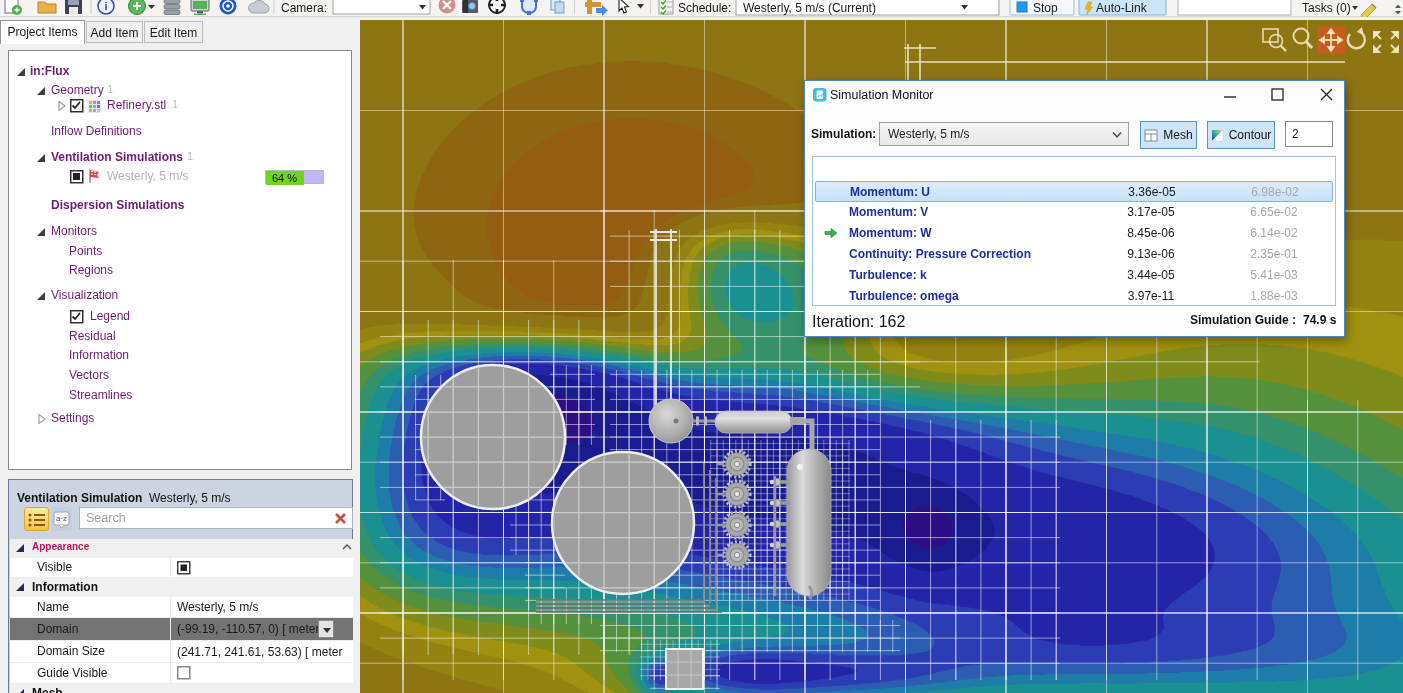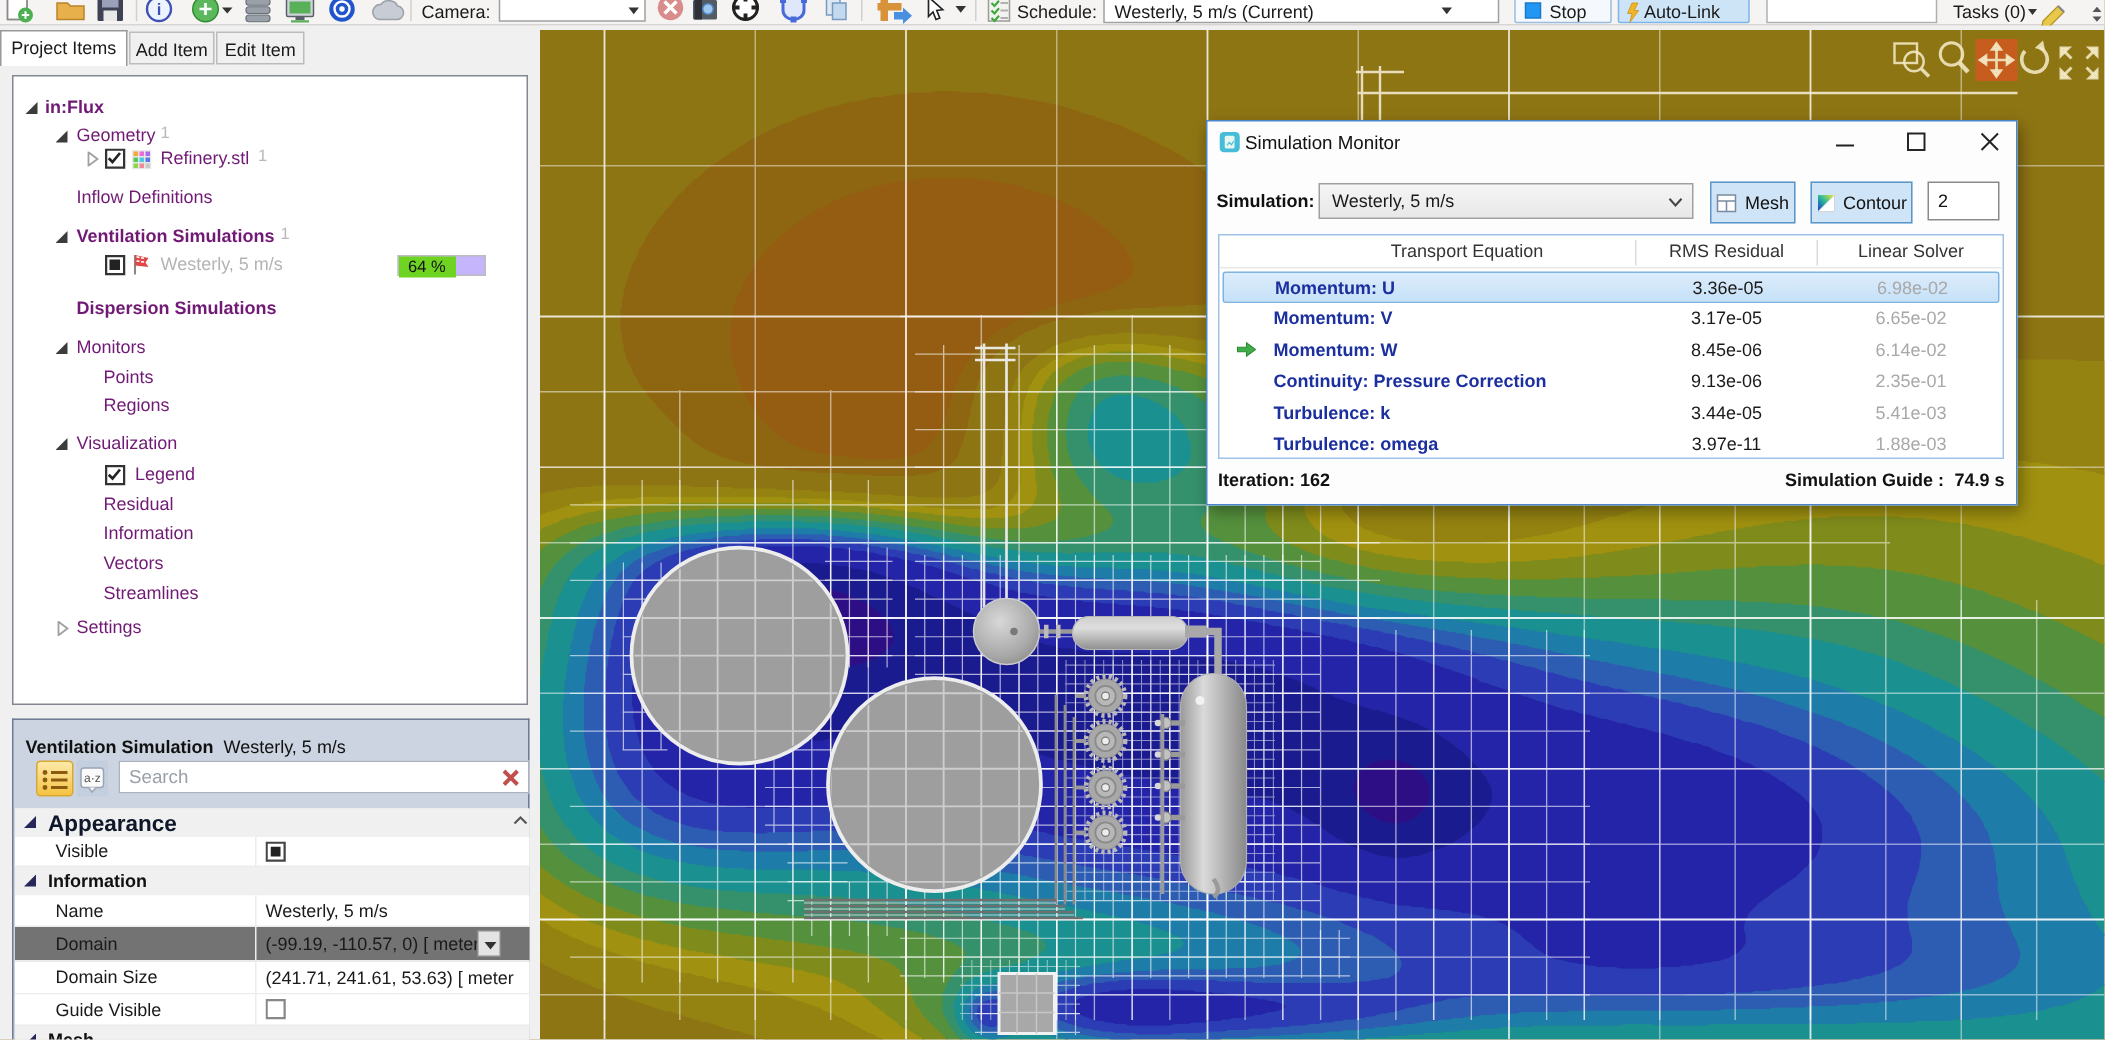--- a/index.html
+++ b/index.html
@@ -348,21 +348,21 @@
       <div style="position:absolute;left:6px;top:3px;font-size:12.5px;color:#9aa0a8">Search</div>
       <svg style="position:absolute;right:4px;top:3px" width="15" height="15">
         <path d="M3,3l9,9M12,3l-9,9" stroke="#c0504d" stroke-width="2.6"></path>
       </svg>
     </div>
     <div style="position:absolute;left:1px;top:59px;width:343px;bottom:-1px;background:#fff"></div>
     <div style="position:absolute;left:1px;top:59px;width:343px;height:19px;background:#f0f0f0">
       <svg style="position:absolute;left:6px;top:5px" width="9" height="9">
         <path d="M8,0 L8,8 L0,8 Z" fill="#27275a"></path>
       </svg>
-      <div style="position:absolute;left:22px;top:2px;font-size:15px;font-weight:bold;color:#0f172a">Appearance</div>
+      <div style="position:absolute;left:22px;top:2px;font-size:10px;font-weight:bold;color:#be185d">Appearance</div>
     </div>
     <svg style="position:absolute;left:332px;top:62px" width="12" height="10">
       <path d="M2,7 L6,3 L10,7" stroke="#555" stroke-width="1.4" fill="none"></path>
     </svg>
     <div style="position:absolute;left:1px;top:98px;width:343px;height:19px;background:#f0f0f0">
       <svg style="position:absolute;left:6px;top:5px" width="9" height="9">
         <path d="M8,0 L8,8 L0,8 Z" fill="#27275a"></path>
       </svg>
       <div style="position:absolute;left:22px;top:2px;font-size:12px;font-weight:bold;color:#111">Information</div>
     </div>
@@ -443,27 +443,20 @@
         </defs>
         <path d="M1,12 L1,1 L12,1 Z" fill="url(#cg)"></path>
         <path d="M1,12 L12,12 L12,1 Z" fill="#fff" stroke="#ccc" stroke-width="0.5"></path>
       </svg>
       <span>Contour</span>
     </div>
     <div style="position:absolute;left:480px;top:40px;width:48px;height:26px;background:#fff;border:1px solid #8a8a8a">
       <div style="position:absolute;left:6px;top:5px;font-size:12px;color:#111">2</div>
     </div>
     <div style="position:absolute;left:7px;top:75px;width:524px;height:150px;border:1px solid #9dc3e6;background:#fff">
-      <div style="position:absolute;left:0;top:0;width:100%;height:22px;border-bottom:1px solid #e8e8e8">
-        <div style="position:absolute;left:277px;top:3px;width:1px;height:17px;background:#dcdcdc"></div>
-        <div style="position:absolute;left:398px;top:3px;width:1px;height:17px;background:#dcdcdc"></div>
-        <div class="th" style="left:60px;width:210px">Transport Equation</div>
-        <div class="th" style="left:278px;width:120px">RMS Residual</div>
-        <div class="th" style="left:399px;width:124px">Linear Solver</div>
-      </div>
       <div class="trow" style="left:2px;top:24px;width:518px;background:linear-gradient(#dcecfb,#c6e1f8);border:1px solid #7db4e2;border-radius:2px">
         <div class="teq">Momentum: U</div>
         <div class="tval" style="left:276px;width:120px">3.36e-05</div>
         <div class="tval gray" style="left:397px;width:124px">6.98e-02</div>
       </div>
       <div class="trow" style="left:2px;top:45px;width:518px">
         <div class="teq">Momentum: V</div>
         <div class="tval" style="left:276px;width:120px">3.17e-05</div>
         <div class="tval gray" style="left:397px;width:124px">6.65e-02</div>
       </div>
@@ -484,15 +477,15 @@
         <div class="teq">Turbulence: k</div>
         <div class="tval" style="left:276px;width:120px">3.44e-05</div>
         <div class="tval gray" style="left:397px;width:124px">5.41e-03</div>
       </div>
       <div class="trow" style="left:2px;top:129px;width:518px">
         <div class="teq">Turbulence: omega</div>
         <div class="tval" style="left:276px;width:120px">3.97e-11</div>
         <div class="tval gray" style="left:397px;width:124px">1.88e-03</div>
       </div>
     </div>
-    <div style="position:absolute;left:7px;top:232px;font-size:12px;font-weight:bold;color:#111">Iteration: 162</div>
+    <div style="position:absolute;left:7px;top:232px;font-size:16px;font-weight:normal;color:#111">Iteration: 162</div>
     <div style="position:absolute;left:385px;top:232px;font-size:12px;font-weight:bold;color:#111">Simulation Guide :</div>
     <div style="position:absolute;left:498px;top:232px;font-size:12px;font-weight:bold;color:#111">74.9 s</div>
   </div>
 </body></html>

